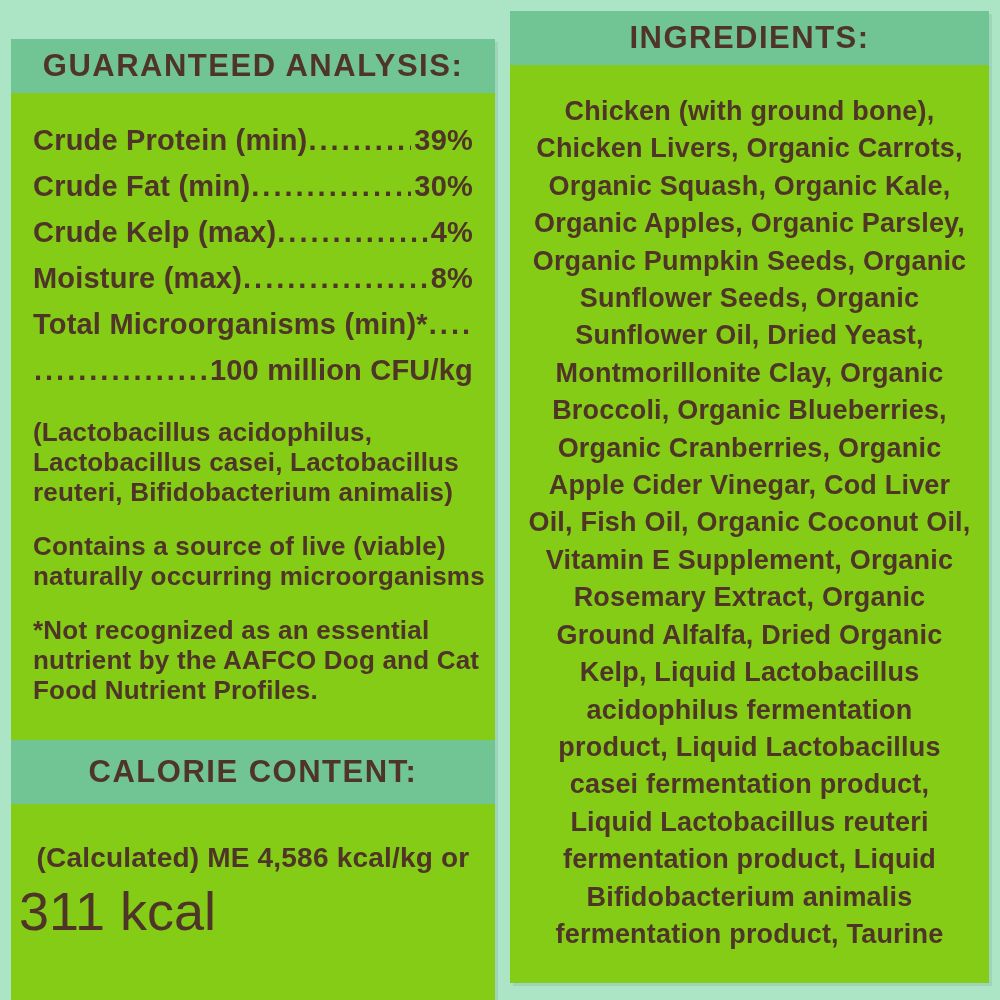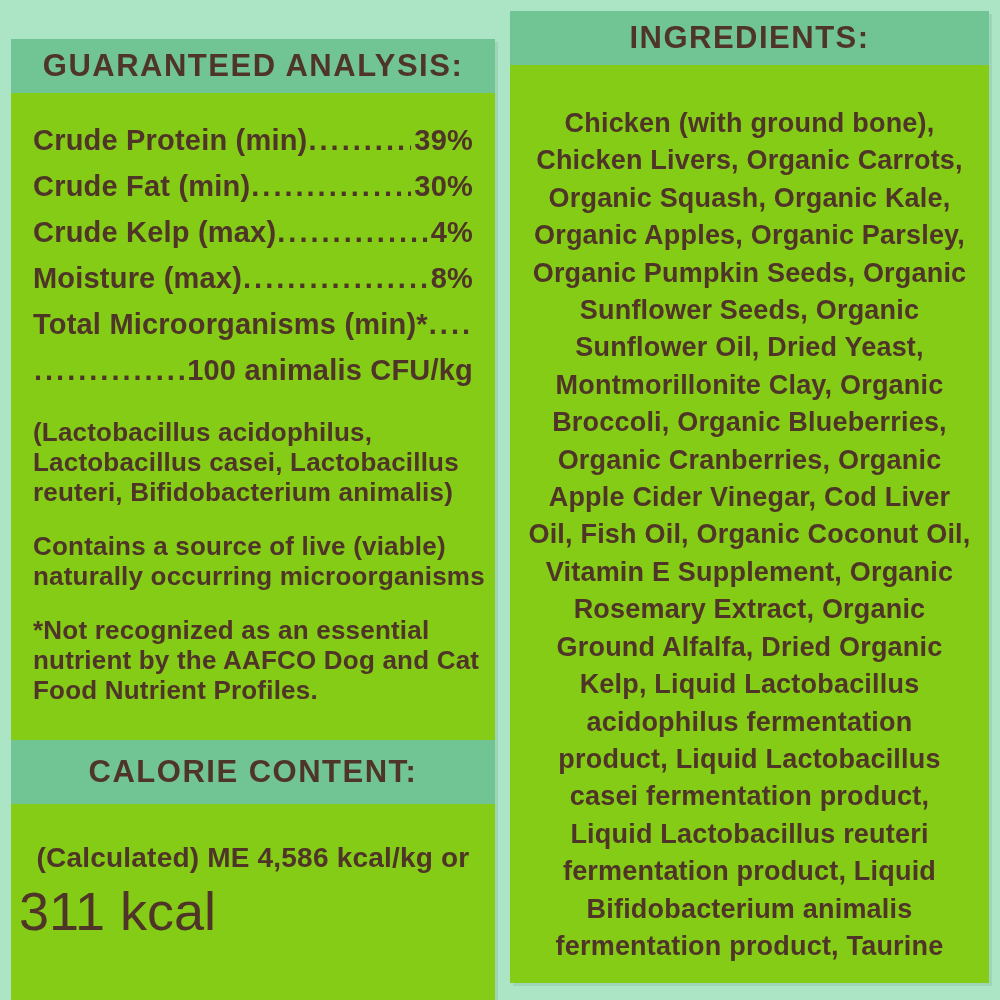--- a/index.html
+++ b/index.html
@@ -90,21 +90,21 @@
     letter-spacing: 0.3px;
   }
 
   .ingredients {
     font-size: 27px;
     font-weight: bold;
     line-height: 37.4px;
     letter-spacing: 0.2px;
     white-space: pre;
     text-align: center;
-    margin: 12px;
+    margin: 0;
   }
 </style>
 </head>
 <body>
 
 <div>
 
   <div class="col col-left">
 
     <div class="band">
@@ -134,21 +134,21 @@
         <span class="ga-value">8%</span>
       </div>
       <div class="ga-row">
         <span class="ga-label">Total Microorganisms (min)*</span>
         <span class="ga-dots">........................................</span>
         <span class="ga-value"></span>
       </div>
       <div class="ga-row">
         <span class="ga-label"></span>
         <span class="ga-dots">........................................</span>
-        <span class="ga-value">100 animalis CFU/kg</span>
+        <span class="ga-value">100 million CFU/kg</span>
       </div>
 
       <p class="note">(Lactobacillus acidophilus,
 Lactobacillus casei, Lactobacillus
 reuteri, Bifidobacterium animalis)</p>
 
       <p class="note">Contains a source of live (viable)
 naturally occurring microorganisms</p>
 
       <p class="note">*Not recognized as an essential

